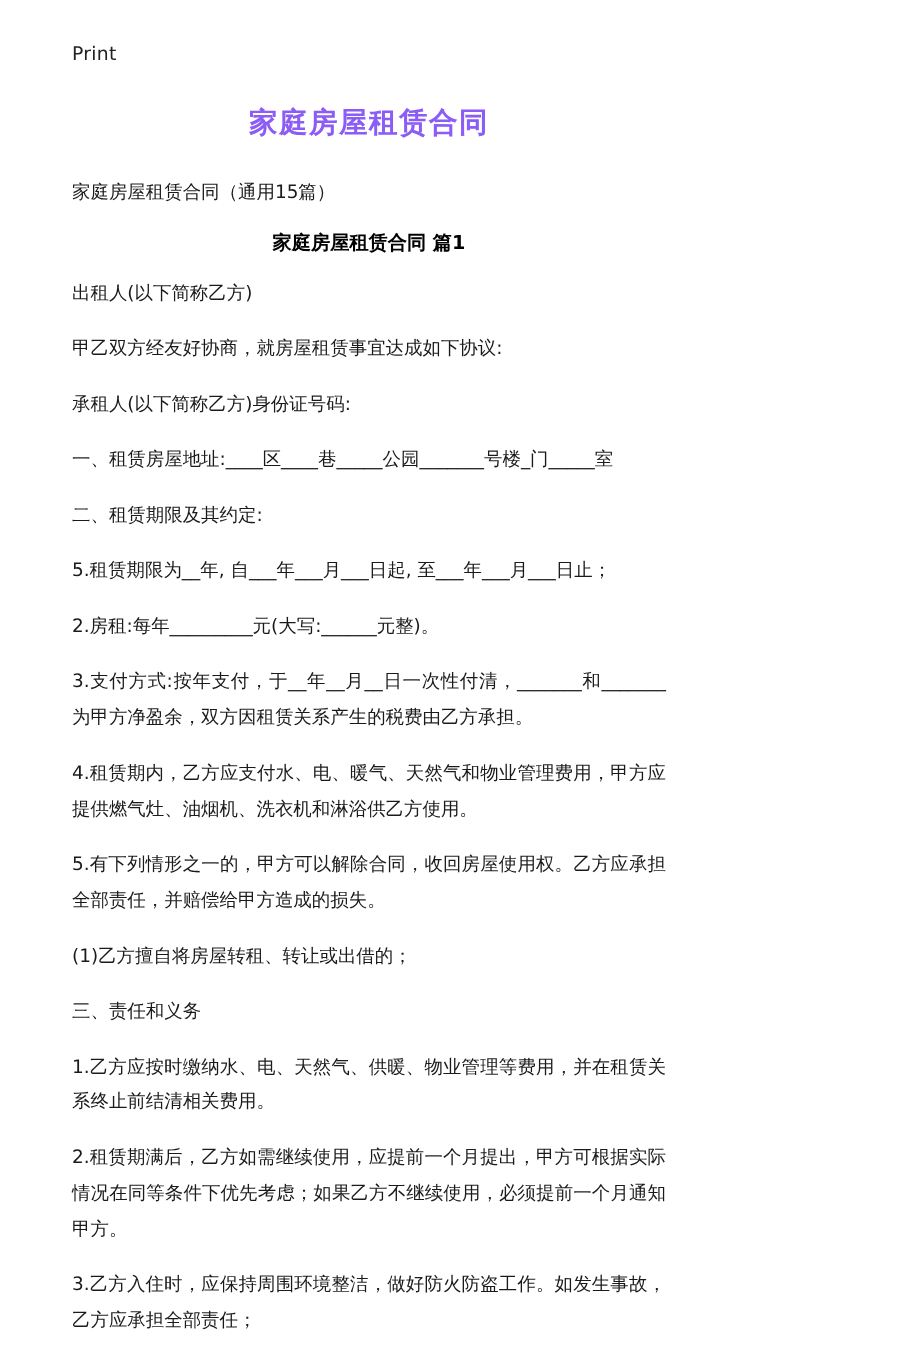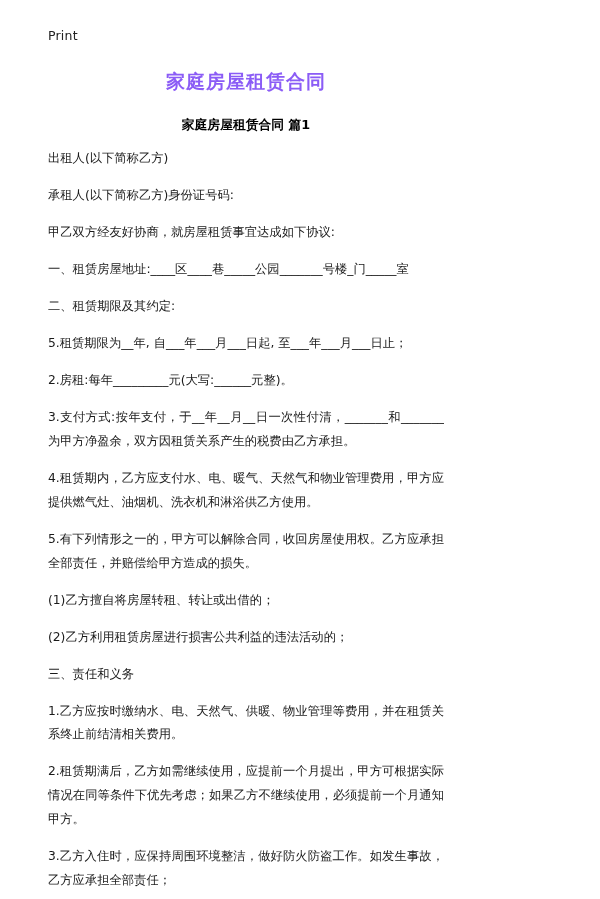--- a/index.html
+++ b/index.html
@@ -52,33 +52,33 @@
 </style>
 </head>
 <body>
 
 <div class="page">
 
   <div class="print-link">Print</div>
 
   <h1 class="doc-title">家庭房屋租赁合同</h1>
 
+  <p class="para">家庭房屋租赁合同（通用15篇）</p>
 
   <p class="sub-head">家庭房屋租赁合同  篇1</p>
 
   <p class="para">出租人(以下简称乙方)</p>
+  <p class="para">甲乙双方经友好协商，就房屋租赁事宜达成如下协议:</p>
   <p class="para">承租人(以下简称乙方)身份证号码:</p>
-  <p class="para">甲乙双方经友好协商，就房屋租赁事宜达成如下协议:</p>
   <p class="para">一、租赁房屋地址:____区____巷_____公园_______号楼_门_____室</p>
   <p class="para">二、租赁期限及其约定:</p>
   <p class="para">5.租赁期限为__年, 自___年___月___日起, 至___年___月___日止；</p>
   <p class="para">2.房租:每年_________元(大写:______元整)。</p>
   <p class="para">3.支付方式:按年支付，于__年__月__日一次性付清，_______和_______为甲方净盈余，双方因租赁关系产生的税费由乙方承担。</p>
   <p class="para">4.租赁期内，乙方应支付水、电、暖气、天然气和物业管理费用，甲方应提供燃气灶、油烟机、洗衣机和淋浴供乙方使用。</p>
   <p class="para">5.有下列情形之一的，甲方可以解除合同，收回房屋使用权。乙方应承担全部责任，并赔偿给甲方造成的损失。</p>
   <p class="para">(1)乙方擅自将房屋转租、转让或出借的；</p>
-  <p class="para">(2)乙方利用租赁房屋进行损害公共利益的违法活动的；</p>
   <p class="para">三、责任和义务</p>
   <p class="para">1.乙方应按时缴纳水、电、天然气、供暖、物业管理等费用，并在租赁关系终止前结清相关费用。</p>
   <p class="para">2.租赁期满后，乙方如需继续使用，应提前一个月提出，甲方可根据实际情况在同等条件下优先考虑；如果乙方不继续使用，必须提前一个月通知甲方。</p>
   <p class="para">3.乙方入住时，应保持周围环境整洁，做好防火防盗工作。如发生事故，乙方应承担全部责任；</p>
 
 </div>
 
 </body></html>

